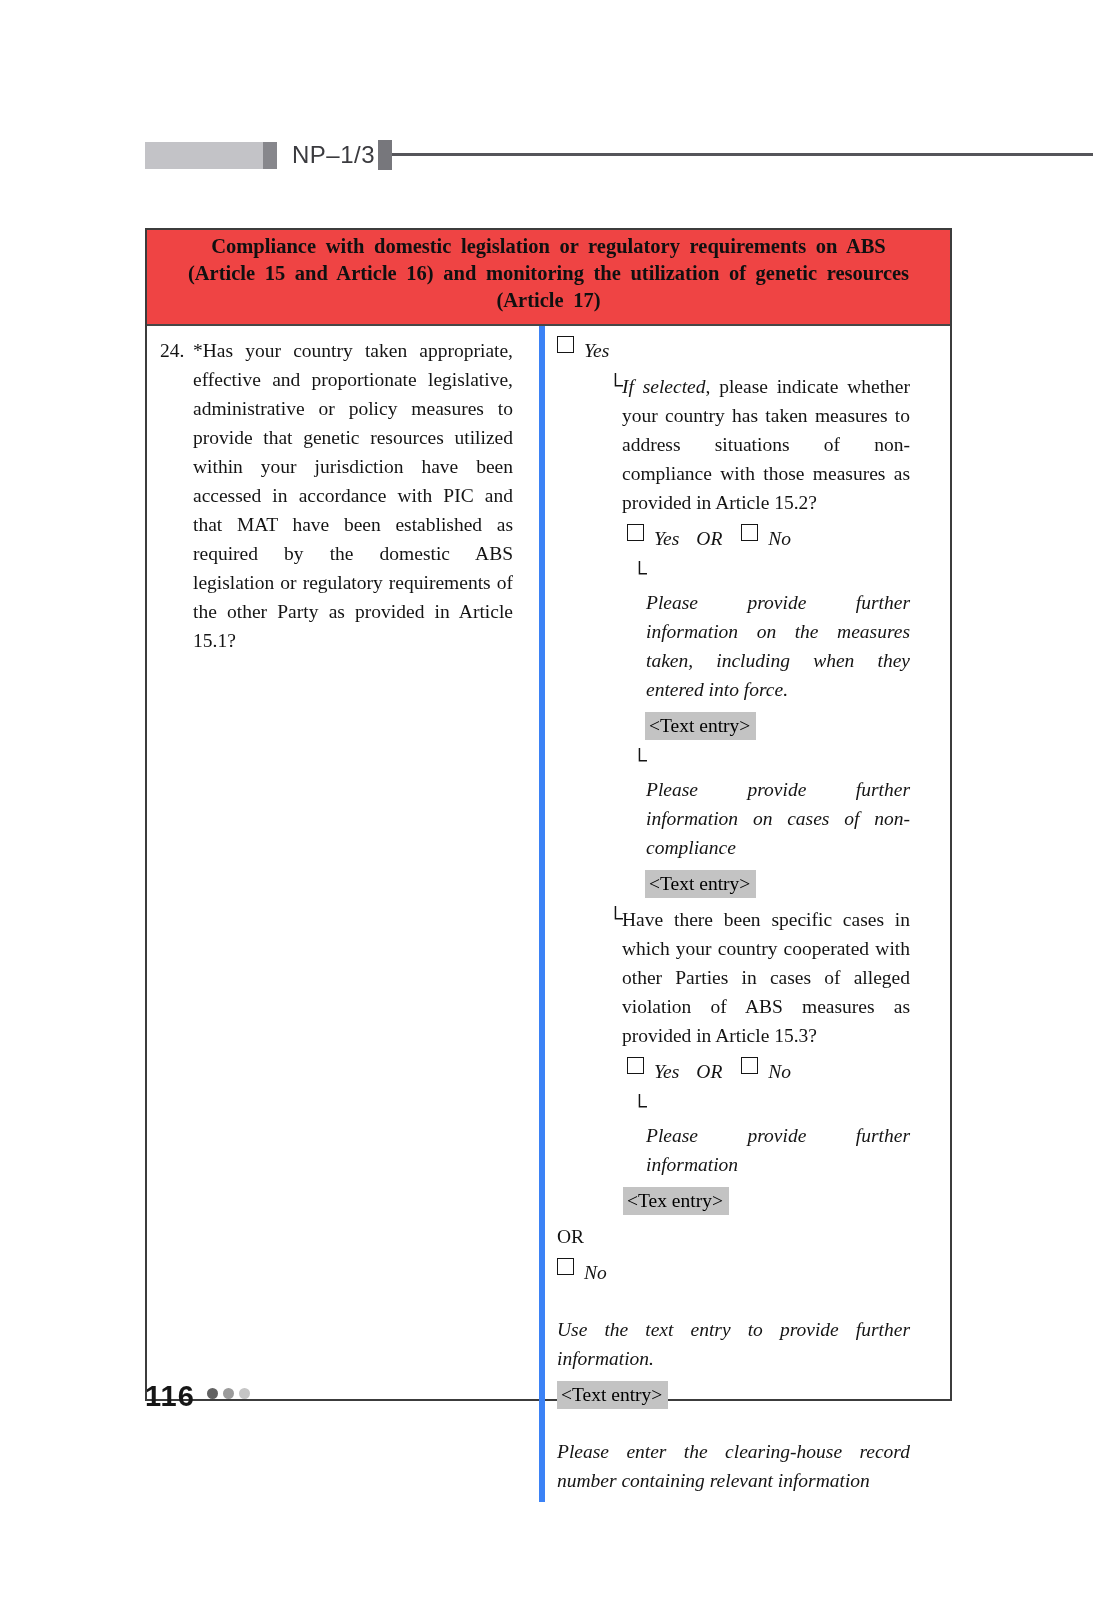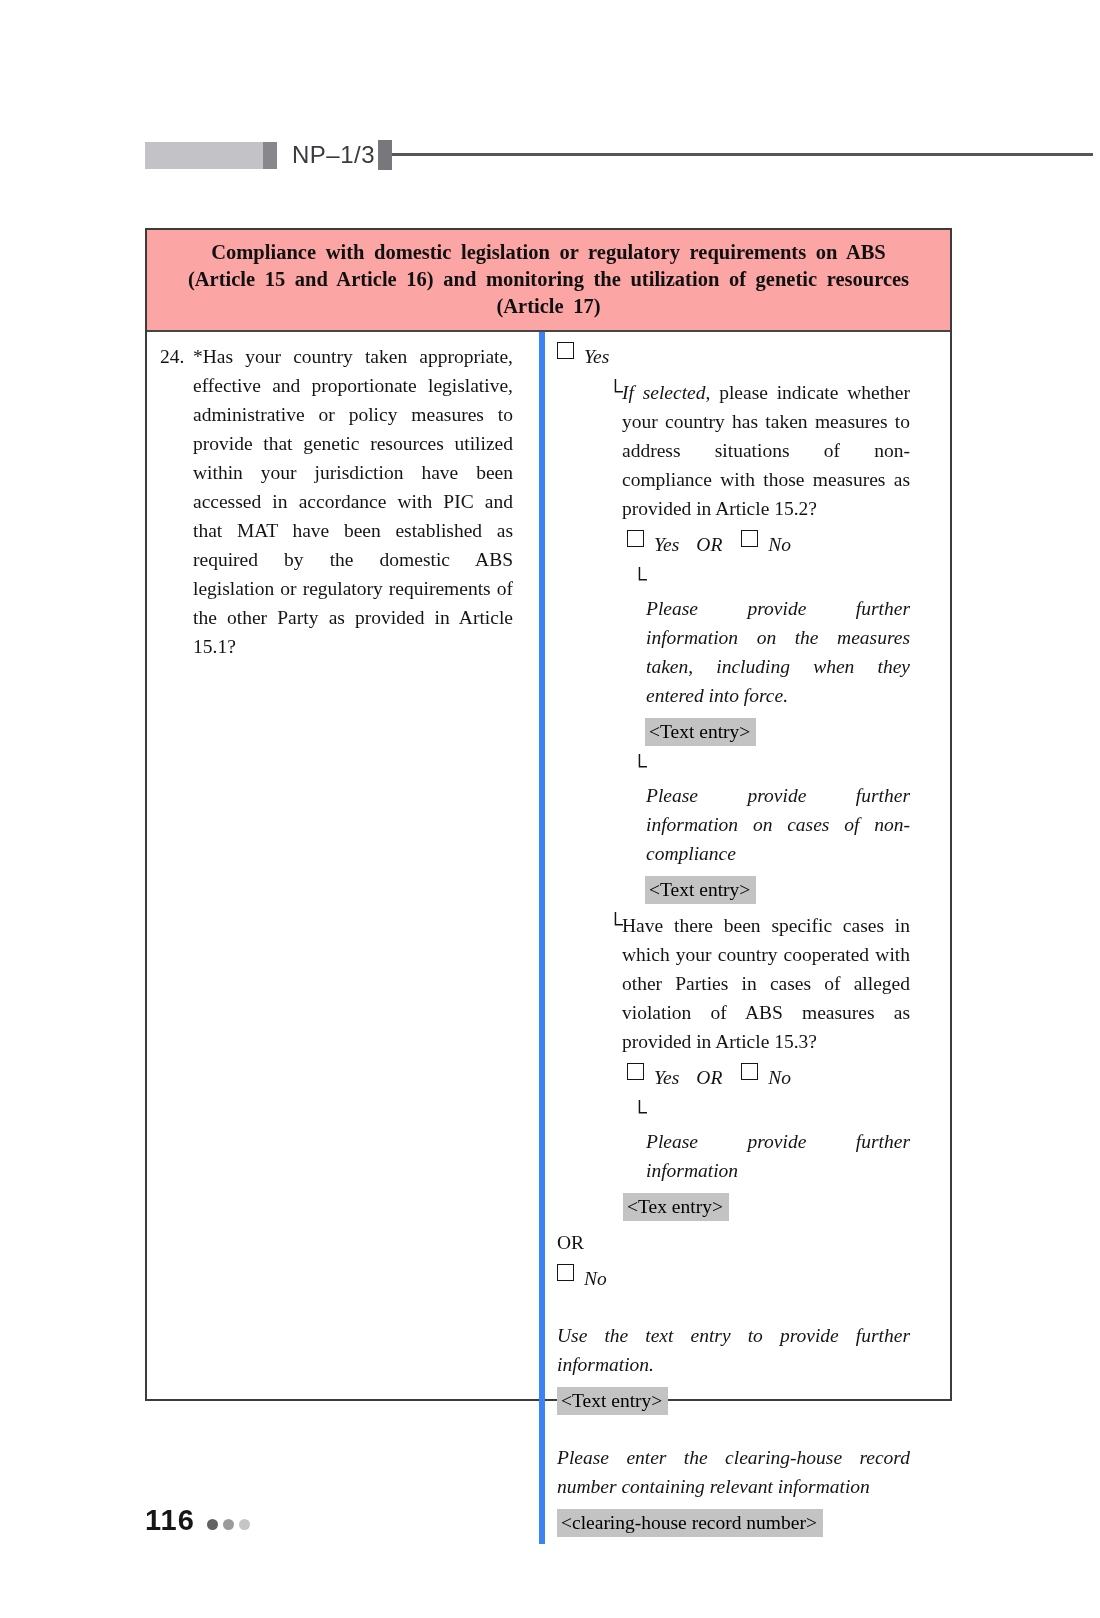--- a/index.html
+++ b/index.html
@@ -11,21 +11,21 @@
   .bar-light{position:absolute;left:145px;top:142px;width:118px;height:27px;background:#c3c3c7;}
   .bar-darksq{position:absolute;left:263px;top:142px;width:14px;height:27px;background:#87878c;}
   .doccode{position:absolute;left:292px;top:140px;font-family:"Liberation Sans","DejaVu Sans",sans-serif;
            font-size:24px;line-height:30px;color:#3b3b3f;letter-spacing:.5px;}
   .bar-dark2{position:absolute;left:378px;top:140px;width:14px;height:30px;background:#77777c;}
   .bar-line{position:absolute;left:392px;top:153px;width:701px;height:2.5px;background:#55555a;}
 
   
   .qtable{position:absolute;left:145px;top:228px;width:807px;height:1173px;
           border:2px solid #3c3c3c;box-sizing:border-box;display:flex;flex-direction:column;}
-  .thead{background:#fca5a5;border-bottom:2px solid #474747;padding:9px 6px 10px 6px;
+  .thead{background:#ef4444;border-bottom:2px solid #474747;padding:3px 6px 10px 6px;
          text-align:center;font-weight:bold;font-size:20.5px;line-height:27px;word-spacing:4.5px;color:#101010;}
   .tbody{flex:1;display:flex;align-items:stretch;}
   .cell-left{width:398px;box-sizing:border-box;border-right:6px solid #3b82f6;
              padding:10px 26px 0 13px;}
   .cell-right{flex:1;box-sizing:border-box;padding:10px 40px 0 10px;}
 
   p{margin:0;}
   .just{text-align:justify;}
   .bodytxt{font-size:19.5px;line-height:29px;color:#141414;}
 
@@ -51,21 +51,21 @@
   .chkrow{display:flex;align-items:flex-start;font-size:19.5px;line-height:29px;font-style:italic;}
   .cb{width:15px;height:15px;border:1.7px solid #161616;background:#fff;flex:none;
       display:inline-block;margin-right:10px;}
   .cb2{margin-left:19px;}
   .orlbl{margin-left:17px;}
 
   .entry{display:inline-block;background:#c3c3c3;color:#000000;font-size:19.5px;
          line-height:25px;padding:1px 6px 2px 4px;}
 
   
-  .footer{position:absolute;left:145px;top:1504px;display:flex;align-items:center;}
+  .footer{position:absolute;left:145px;top:1380px;display:flex;align-items:flex-start;}
   .pageno{font-family:"Liberation Sans","DejaVu Sans",sans-serif;font-weight:bold;
           font-size:29px;color:#161616;letter-spacing:1px;}
   .dots{display:flex;align-items:center;margin-left:12px;margin-top:8px;}
   .dot{width:11px;height:11px;border-radius:50%;margin-right:5px;}
   .d1{background:#626262;}
   .d2{background:#9b9b9b;}
   .d3{background:#c5c5c5;}
 </style>
 </head>
 <body>
@@ -164,23 +164,20 @@
         </div>
 
         <p class="blk lvl0 ital just">Use the text entry to provide further information.</p>
 
         <div class="blk lvl0">
           <span class="entry">&lt;Text entry&gt;</span>
         </div>
 
         <p class="blk lvl0 ital just gap-top">Please enter the clearing-house record number containing relevant information</p>
 
-        <div class="blk lvl0">
-          <span class="entry">&lt;clearing-house record number&gt;</span>
-        </div>
 
       </div>
     </div>
   </div>
 
   <div class="footer">
     <span class="pageno">116</span>
     <span class="dots">
       <span class="dot d1"></span>
       <span class="dot d2"></span>

